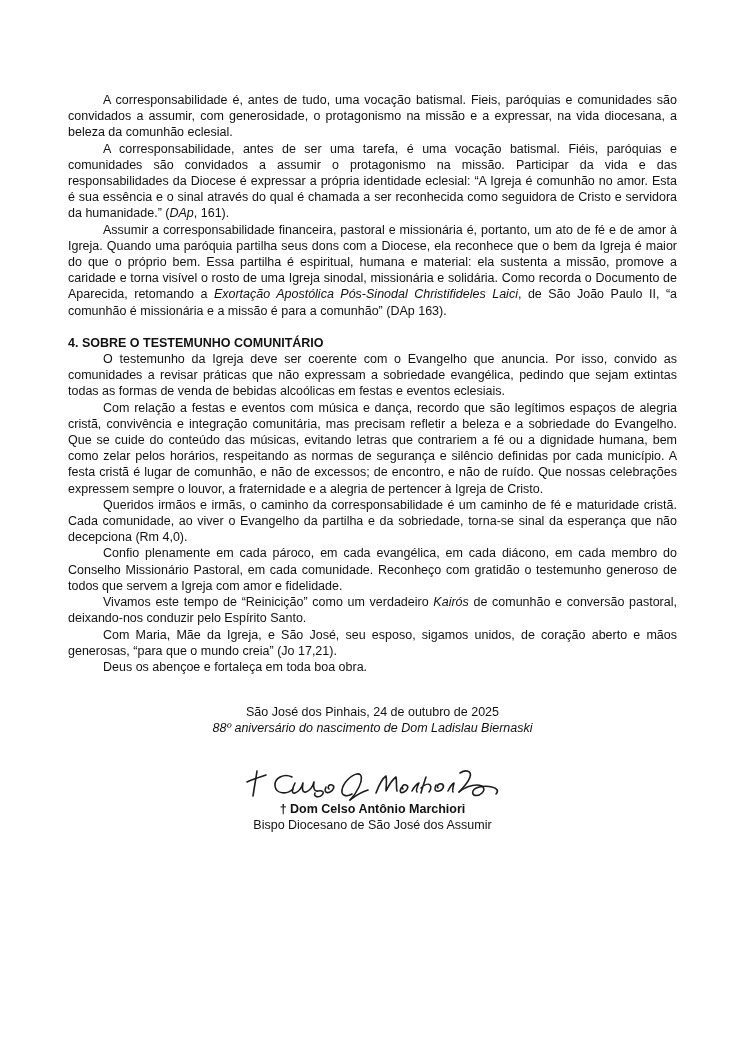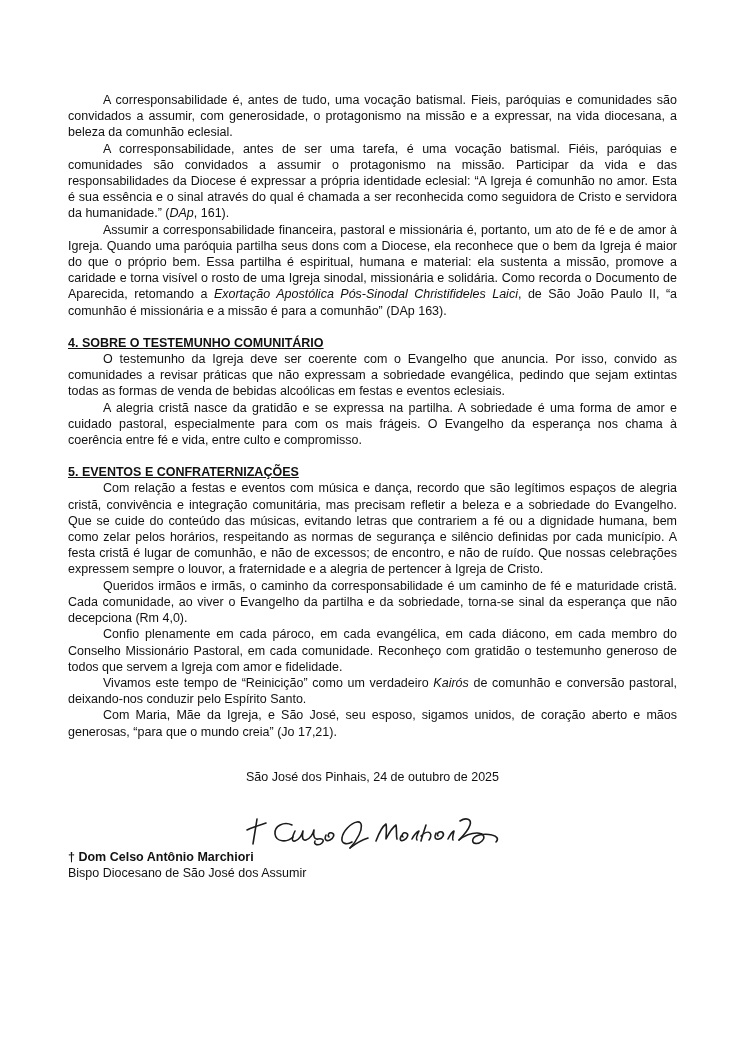--- a/index.html
+++ b/index.html
@@ -26,30 +26,30 @@
     margin: 0;
     text-align: justify;
     text-indent: 35px;
   }
   h2.section-heading {
     margin: 16px 0 0 0;
     font-size: 12.5px;
     line-height: 16.2px;
     font-weight: bold;
     text-align: left;
-    text-decoration: underline;
   }
   .dateline {
     margin-top: 29px;
     text-align: center;
   }
   .dateline .place-date { font-style: normal; }
   .dateline .anniversary { font-style: italic; }
   .signature-block {
     margin-top: 26px;
+    text-align: center;
   }
   .signature-block svg {
     display: block;
     margin: 0 auto -4px auto;
   }
   .signer-name {
     font-weight: bold;
     margin: 0;
   }
   .signer-title {
@@ -65,38 +65,38 @@
   <p class="body-par">A corresponsabilidade é, antes de tudo, uma vocação batismal. Fieis, paróquias e comunidades são convidados a assumir, com generosidade, o protagonismo na missão e a expressar, na vida diocesana, a beleza da comunhão eclesial.</p>
 
   <p class="body-par"><span>A corresponsabilidade, antes de ser uma tarefa, é uma vocação batismal. Fiéis, paróquias e comunidades são convidados a assumir o protagonismo na missão. Participar da vida e das responsabilidades da Diocese é expressar a própria identidade eclesial: “A Igreja é comunhão no amor. Esta é sua essência e o sinal através do qual é chamada a ser reconhecida como seguidora de Cristo e servidora da humanidade.” (</span><em>DAp</em><span>, 161).</span></p>
 
   <p class="body-par"><span>Assumir a corresponsabilidade financeira, pastoral e missionária é, portanto, um ato de fé e de amor à Igreja. Quando uma paróquia partilha seus dons com a Diocese, ela reconhece que o bem da Igreja é maior do que o próprio bem. Essa partilha é espiritual, humana e material: ela sustenta a missão, promove a caridade e torna visível o rosto de uma Igreja sinodal, missionária e solidária. Como recorda o Documento de Aparecida, retomando a </span><em>Exortação Apostólica Pós-Sinodal Christifideles Laici</em><span>, de São João Paulo II, “a comunhão é missionária e a missão é para a comunhão” (DAp 163).</span></p>
 
   <h2 class="section-heading">4. SOBRE O TESTEMUNHO COMUNITÁRIO</h2>
 
   <p class="body-par">O testemunho da Igreja deve ser coerente com o Evangelho que anuncia. Por isso, convido as comunidades a revisar práticas que não expressam a sobriedade evangélica, pedindo que sejam extintas todas as formas de venda de bebidas alcoólicas em festas e eventos eclesiais.</p>
 
-  <p class="body-par">A alegria cristã nasce da gratidão e se expressa na partilha. A sobriedade é uma forma de amor e cuidado pastoral, especialmente para com os mais frágeis. O Evangelho da esperança nos chama à coerência entre fé e vida, entre culto e compromisso.</p>
 
-  <h2 class="section-heading">5. EVENTOS E CONFRATERNIZAÇÕES</h2>
 
   <p class="body-par">Com relação a festas e eventos com música e dança, recordo que são legítimos espaços de alegria cristã, convivência e integração comunitária, mas precisam refletir a beleza e a sobriedade do Evangelho. Que se cuide do conteúdo das músicas, evitando letras que contrariem a fé ou a dignidade humana, bem como zelar pelos horários, respeitando as normas de segurança e silêncio definidas por cada município. A festa cristã é lugar de comunhão, e não de excessos; de encontro, e não de ruído. Que nossas celebrações expressem sempre o louvor, a fraternidade e a alegria de pertencer à Igreja de Cristo.</p>
 
 
   <p class="body-par">Queridos irmãos e irmãs, o caminho da corresponsabilidade é um caminho de fé e maturidade cristã. Cada comunidade, ao viver o Evangelho da partilha e da sobriedade, torna-se sinal da esperança que não decepciona (Rm 4,0).</p>
 
   <p class="body-par">Confio plenamente em cada pároco, em cada evangélica, em cada diácono, em cada membro do Conselho Missionário Pastoral, em cada comunidade. Reconheço com gratidão o testemunho generoso de todos que servem a Igreja com amor e fidelidade.</p>
 
   <p class="body-par"><span>Vivamos este tempo de “Reinicição” como um verdadeiro </span><em>Kairós</em><span> de comunhão e conversão pastoral, deixando-nos conduzir pelo Espírito Santo.</span></p>
 
   <p class="body-par">Com Maria, Mãe da Igreja, e São José, seu esposo, sigamos unidos, de coração aberto e mãos generosas, “para que o mundo creia” (Jo 17,21).</p>
 
+  <p class="body-par">Deus os abençoe e fortaleça em toda boa obra.</p>
 
   <div class="dateline">
     <div class="place-date">São José dos Pinhais, 24 de outubro de 2025</div>
+    <div class="anniversary">88º aniversário do nascimento de Dom Ladislau Biernaski</div>
   </div>
 
   <div class="signature-block">
     <svg width="265" height="42" viewBox="0 0 265 42" fill="none" stroke="#1c1c1c" stroke-width="1.6" stroke-linecap="round" stroke-linejoin="round">
 
       <path d="M17 8 C16 15 14 26 13 33"></path>
       <path d="M7 19 C13 16 20 14 26 12"></path>
 
       <path d="M52 14 C44 10 34 15 35 23 C36 31 47 32 53 26"></path>
       <path d="M55 20 C52 26 51 31 55 30 C59 29 62 24 63 20 C62 25 62 30 66 29 C70 28 73 23 74 19 C73 24 74 29 78 28 C82 27 85 29 82 32 C79 35 73 34 75 30"></path>

